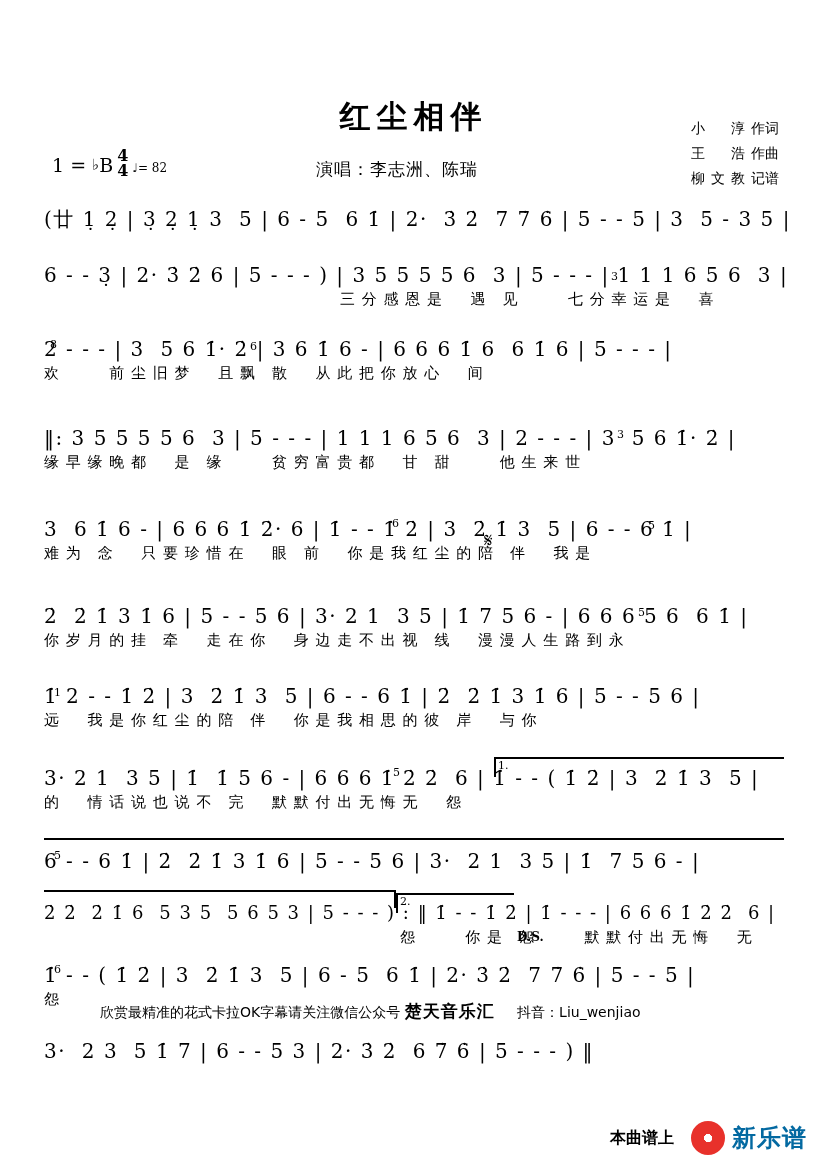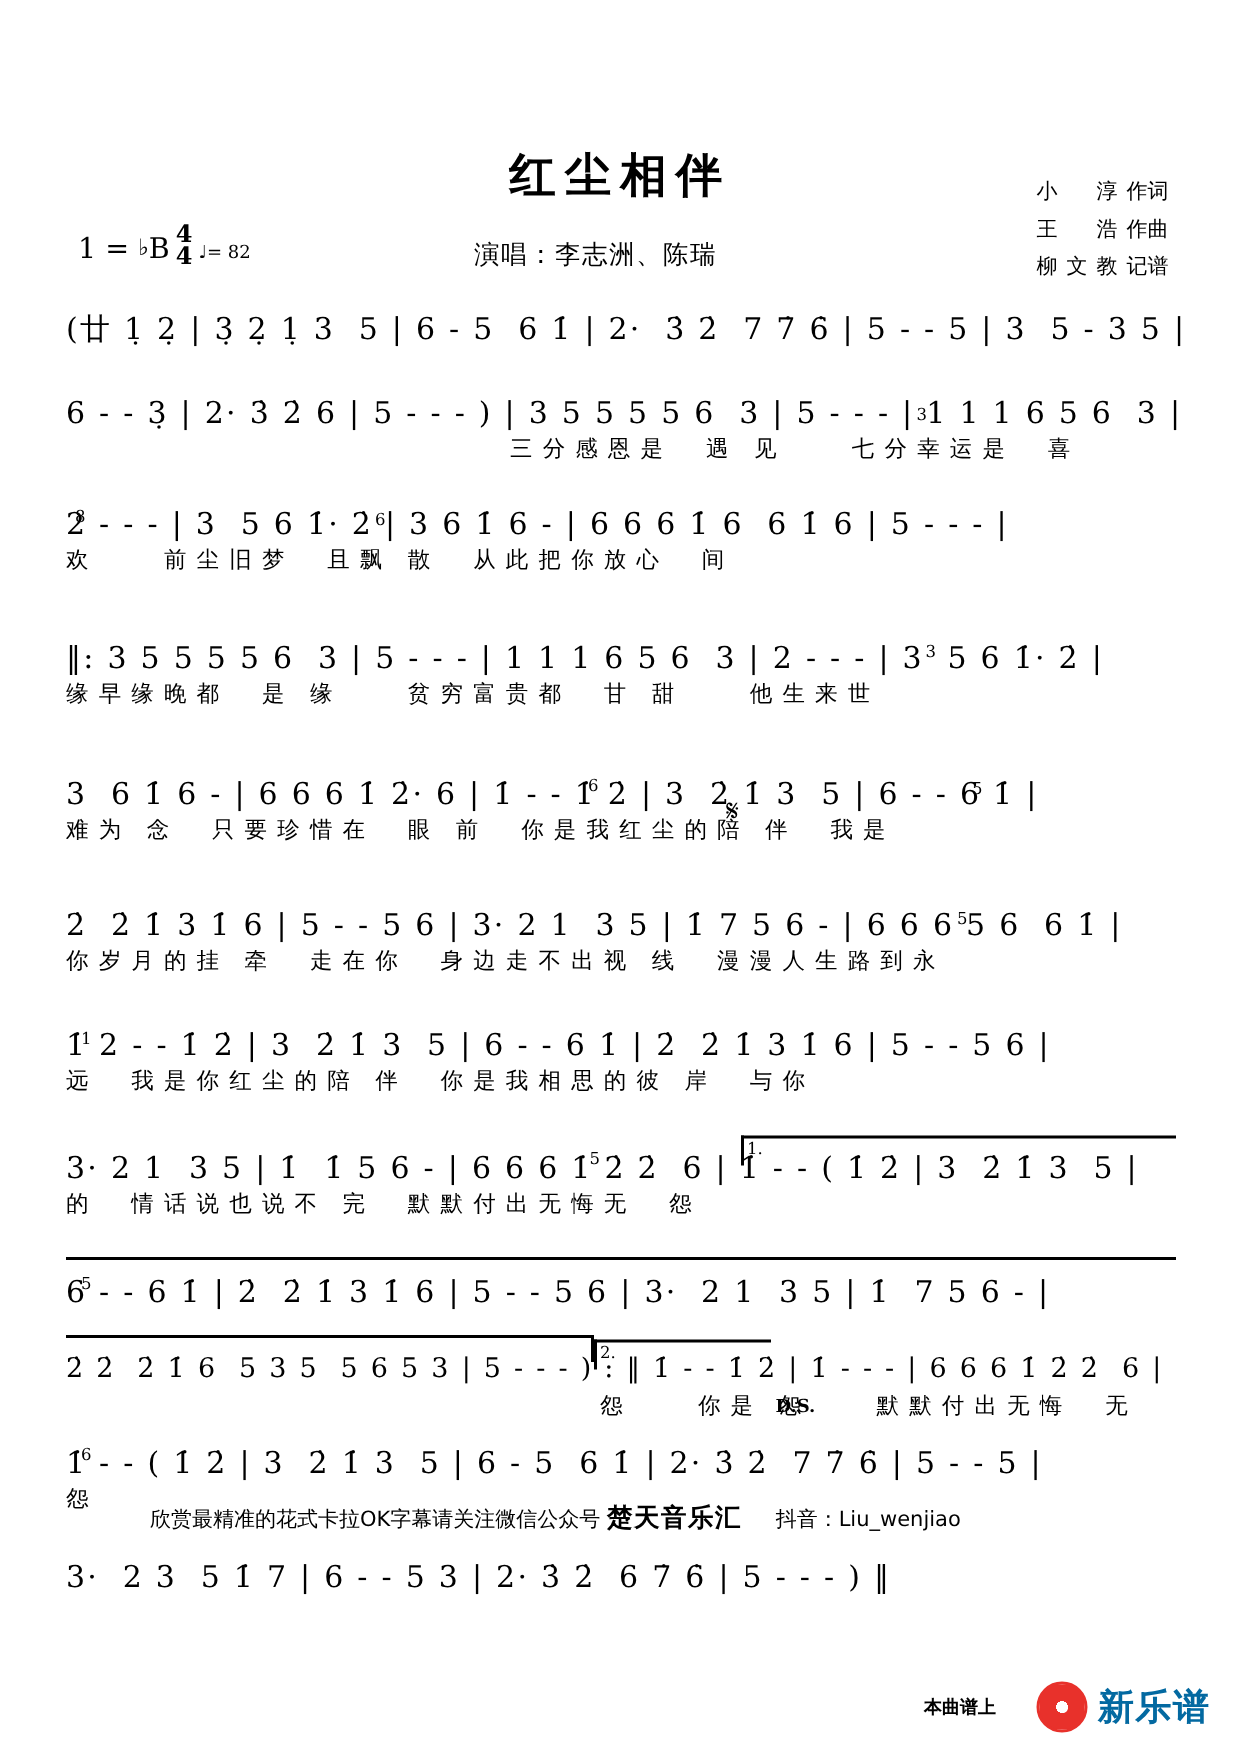--- a/index.html
+++ b/index.html
@@ -116,24 +116,24 @@
   
   .logo {
     position: absolute;
     right: 20px;
     bottom: 14px;
     display: flex;
     align-items: center;
     gap: 7px;
   }
   .logo .credit-label {
-    font-size: 12px;
+    font-size: 16px;
     font-weight: bold;
     font-family: Liberation Sans, sans-serif;
-    margin-right: 20px;
+    margin-right: 10px;
   }
   .logo .disc {
     width: 34px; height: 34px;
     border-radius: 50%;
     background: radial-gradient(circle at 50% 50%, #fff 0 18%, #e8312b 19% 100%);
     position: relative;
     border: 2px solid #e8312b;
     box-sizing: border-box;
   }
   .logo .disc:after {

